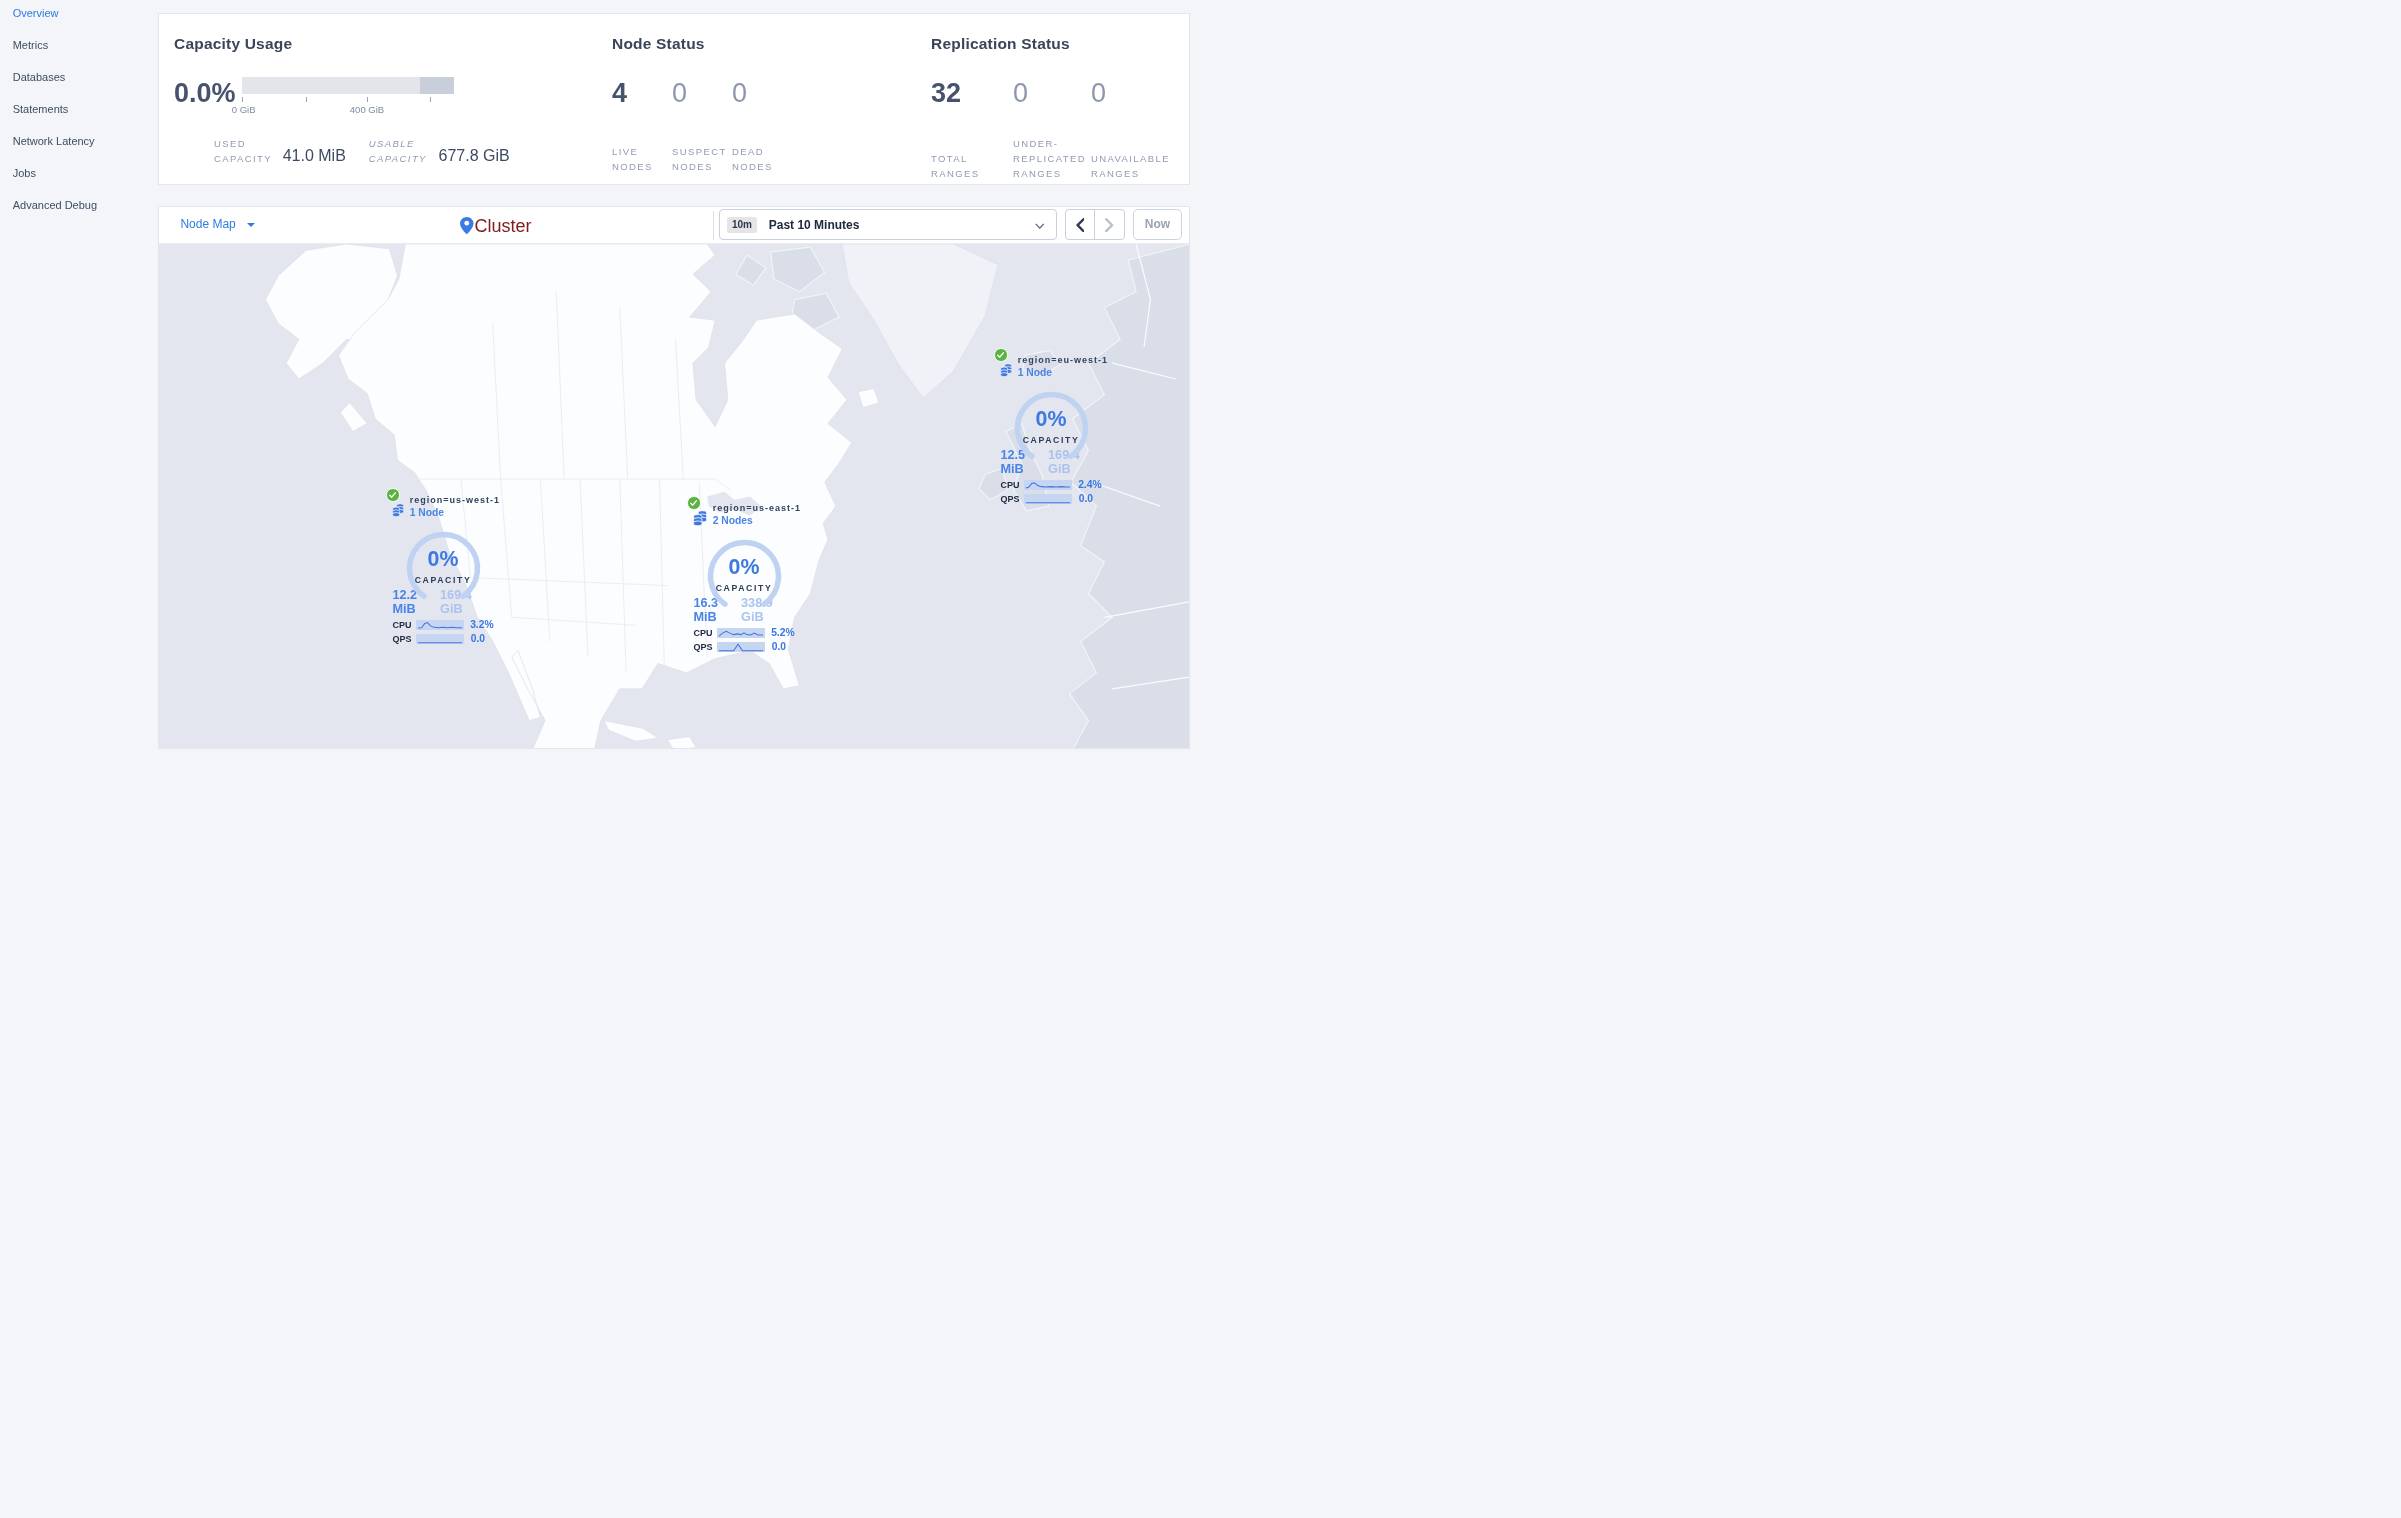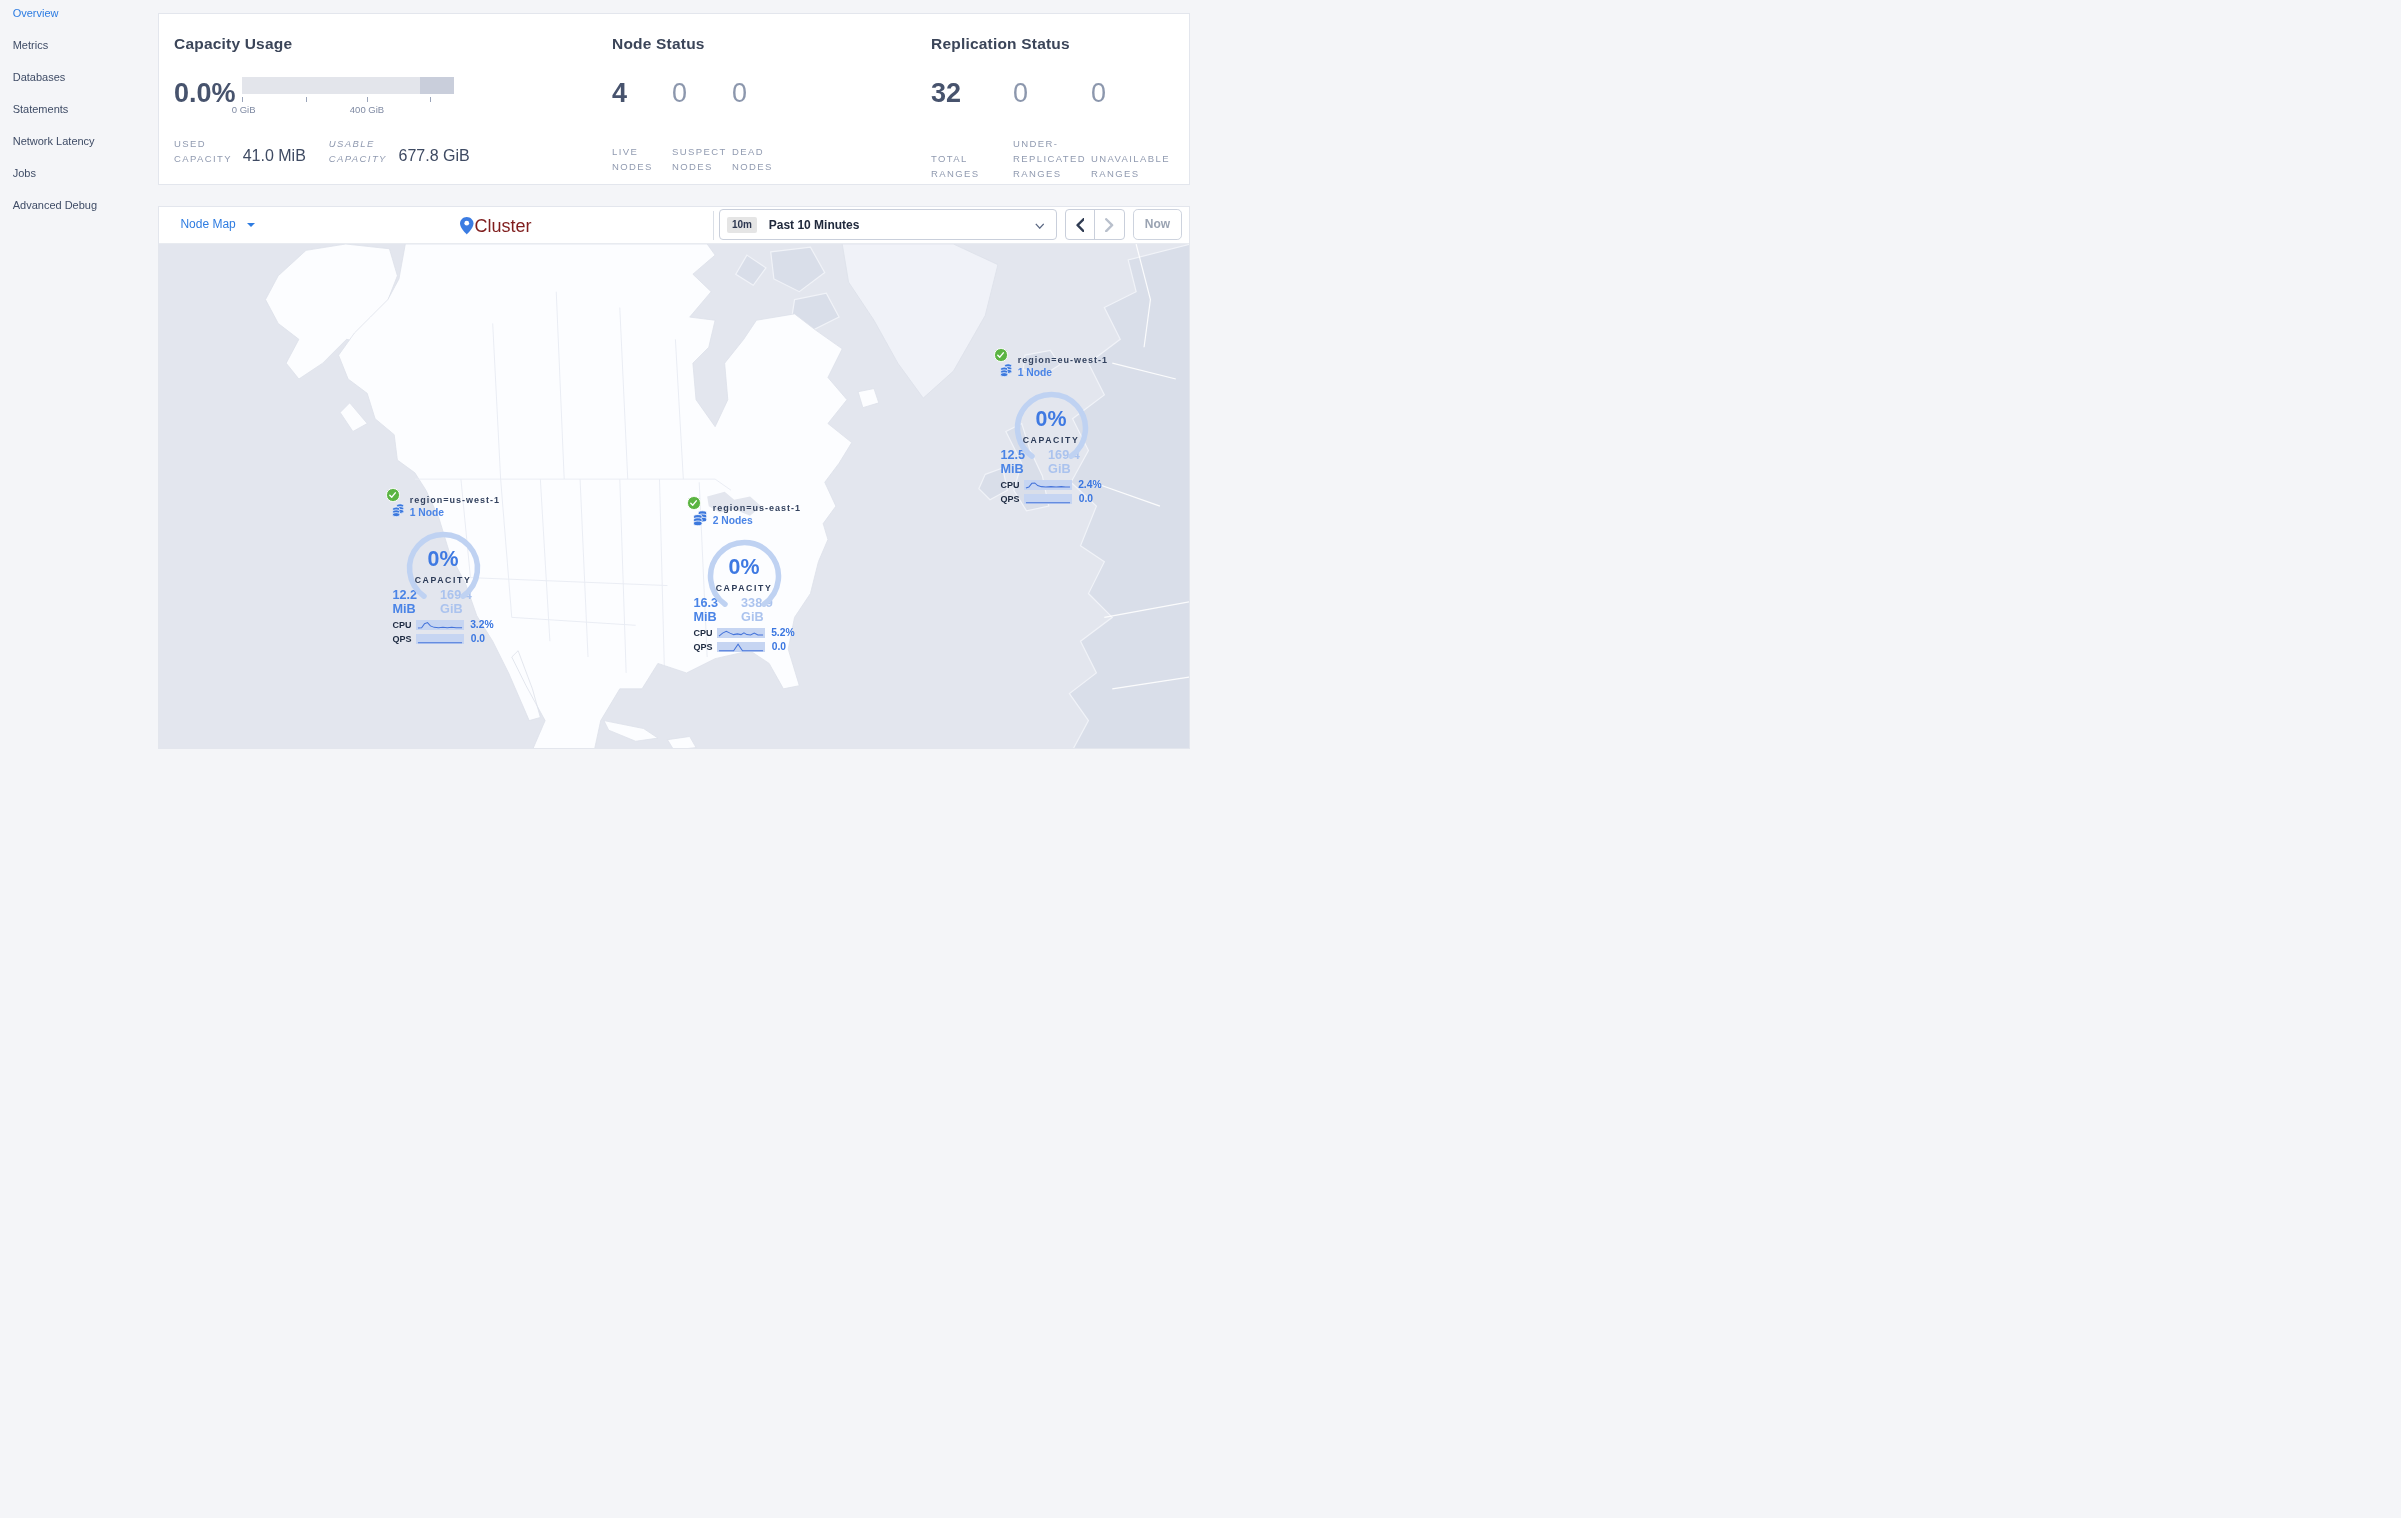--- a/index.html
+++ b/index.html
@@ -43,21 +43,21 @@
   .cap-row { display:flex; margin-top:24px; height:37px; align-items:flex-start; }
   .cap-pct { width:68px; font-size:27px; font-weight:600; color:#47536d; line-height:33px; }
   .cap-bar-wrap { position:relative; width:212px; height:37px; margin-top:0; }
   .cap-bar { position:absolute; left:0; top:0; width:212px; height:16.7px; background:#e3e5eb; }
   .cap-bar .dark-seg { position:absolute; right:0; top:0; height:16.7px; width:16%; background:#c9cedb; }
   .tick { position:absolute; top:20px; width:0.8px; height:4.8px; background:#9aa4b9; }
   .tick-label {
     position:absolute; top:27px; transform:translateX(-50%);
     font-size:9.5px; color:#7f8aa3; white-space:nowrap;
   }
-  .cap-stats { display:flex; margin-top:22px; align-items:flex-end; }
+  .cap-stats { display:flex; margin-top:22px; align-items:flex-end;margin-left:40px; }
   .cap-stat { display:flex; align-items:flex-end; }
   .cap-stat .stat-label { width:56px; }
   .cap-stat .stat-value { font-size:16px; font-weight:400; color:#3e4a62; margin-left:12.7px; padding-bottom:0.8px; white-space:nowrap; }
   .cap-stat + .cap-stat { margin-left:23px; }
   .cap-stat:last-child .stat-label { width:57px;font-style:italic; }
   
   #map-card { left:158px; top:206px; width:1032px; height:543px; overflow:hidden; }
   .toolbar { position:relative; height:37px; background:#fff; border-bottom:0.8px solid #e8ebf0; }
   .view-selector { position:absolute; left:21.4px; top:10.3px; display:flex; align-items:center; cursor:pointer; }
   .view-selector .vs-label { font-size:12px; color:#2e7ce1; font-weight:500; }

